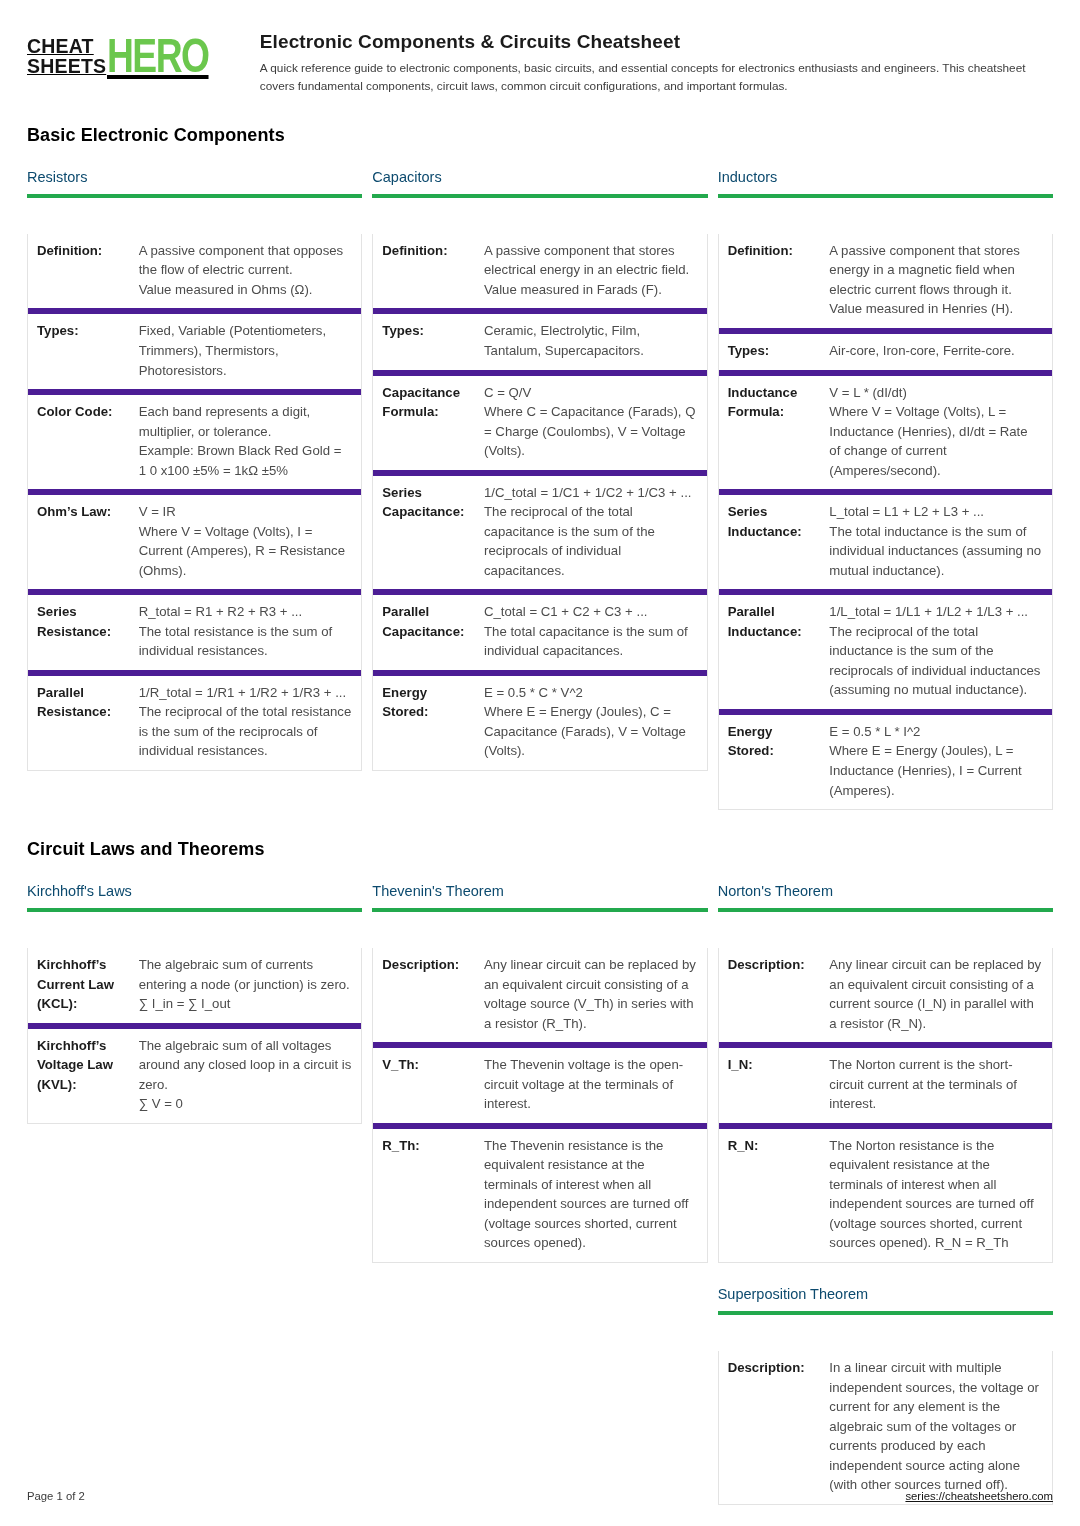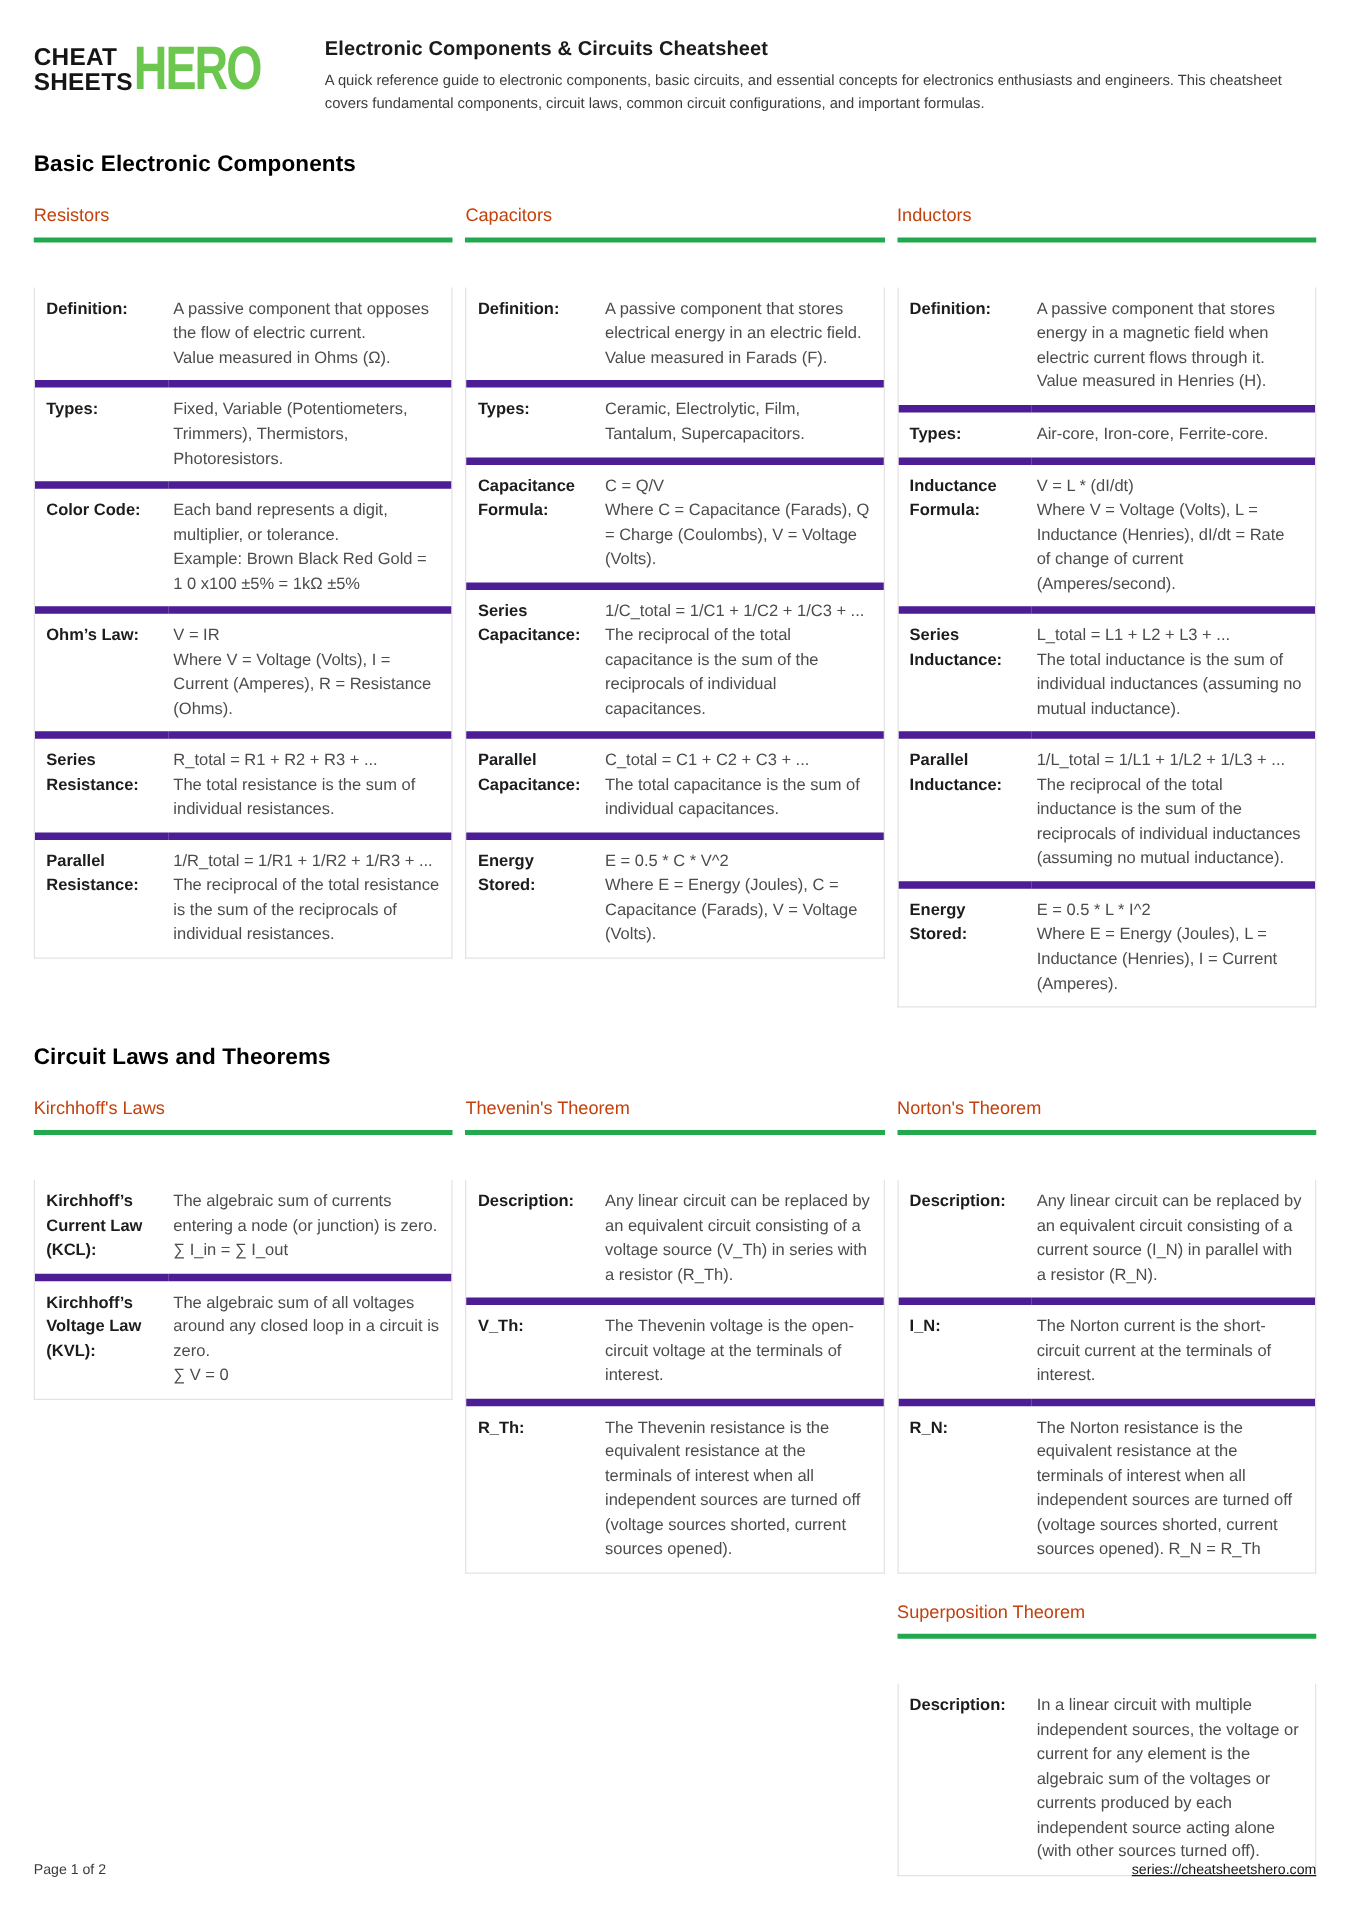--- a/index.html
+++ b/index.html
@@ -10,45 +10,45 @@
     width: 1080px;
     height: 1526px;
     margin: 0 auto;
     background: #ffffff;
     padding: 30px 27px 0 27px;
     overflow: hidden;
   }
 
   
   .header { display: flex; align-items: flex-start; gap: 19px; }
-  .logo { display: flex; align-items: center; flex: 0 0 auto; padding-top: 3px; }
+  .logo { display: flex; align-items: center; flex: 0 0 auto; padding-top: 3px; text-decoration: underline; }
   .logo-words {
     display: flex; flex-direction: column;
     font-weight: 800; font-size: 19.5px; line-height: 1.02;
     color: #151515; letter-spacing: 0.2px; padding-top: 4px;
   }
   .logo-hero {
     font-weight: 800; font-size: 49px; line-height: 44px;
     color: #6bc74d; letter-spacing: -2px;
     transform: scaleX(0.76); transform-origin: left top;
     margin-left: 1px;
   }
   .header-text { padding-top: 1px; }
-  .page-title { margin: 0 0 7px 0; font-size: 16px; font-weight: 700; color: #1b1b1b; letter-spacing: 0.1px; }
+  .page-title { margin: 0 0 7px 0; font-size: 19px; font-weight: 700; color: #1b1b1b; letter-spacing: 0.1px; }
   .page-desc { margin: 0; font-size: 11.8px; line-height: 1.52; color: #3d3d3d; max-width: 860px; }
 
   
   .section-title { font-size: 18px; font-weight: 700; color: #000000; margin: 29px 0 0 0; letter-spacing: 0.1px; }
   .columns {
     display: grid;
     grid-template-columns: repeat(3, 1fr);
     column-gap: 10px;
     align-items: start;
   }
-  .panel-heading { font-size: 14.5px; font-weight: 400; color: #c2410c; margin: 23px 0 9px 0; }
+  .panel-heading { font-size: 14.5px; font-weight: 400; color: #0c4a6e; margin: 23px 0 9px 0; }
   .card {
     border: 1px solid #e3e3e3;
     border-top: none;
     background: #fff;
   }
   .accent-bar { height: 4px; background: #23a94d; }
   table.kv { width: 100%; border-collapse: collapse; margin-top: 36px; }
   table.kv td {
     vertical-align: top;
     font-size: 13.2px;

